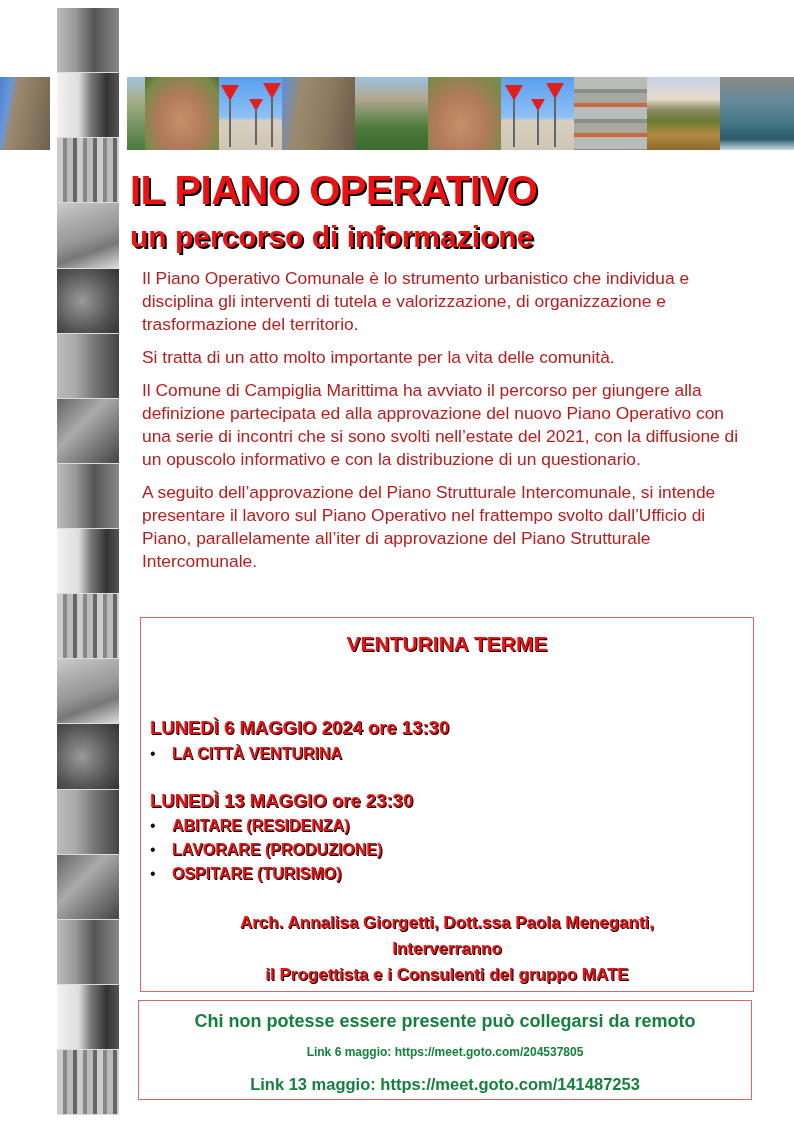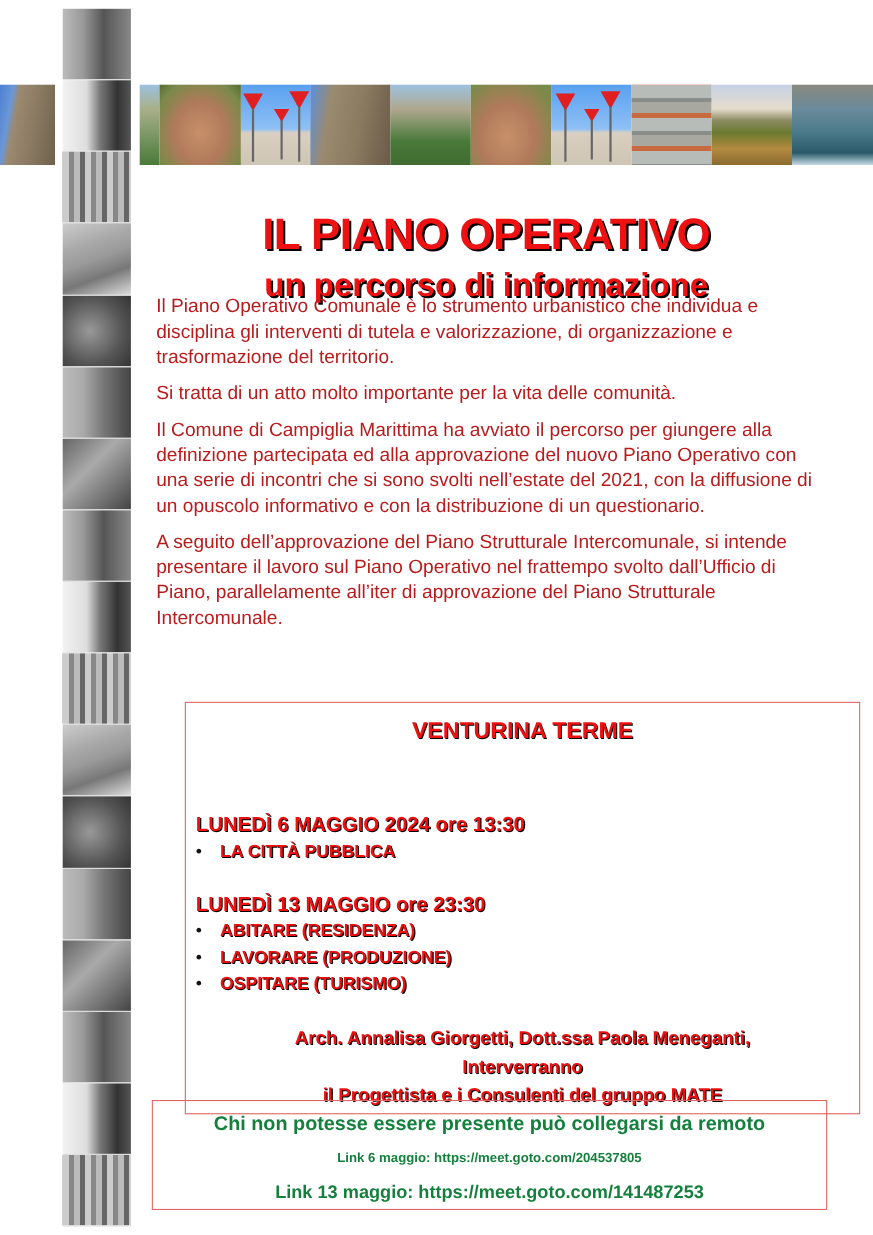--- a/index.html
+++ b/index.html
@@ -23,30 +23,30 @@
   .p4 { width:73px; background:linear-gradient(100deg,#5a90e0 0%,#9a8a70 25%,#8a7a60 60%,#6a5a48 100%); }
   .p5 { width:73px; background:linear-gradient(180deg,#9cc2e0 0%,#b0a890 30%,#4a7a3a 70%,#3f6b30 100%); }
   .p6 { width:73px; background:radial-gradient(ellipse at 45% 65%,#c8906a 0%,#b07a5a 45%,#7a8a4a 85%); }
   .p7 { width:73px; background:linear-gradient(180deg,#5aa0f0 0%,#8ec0f5 55%,#d9cfc0 60%,#cfc5b4 100%); position:relative; }
   .p8 { width:73px; background:repeating-linear-gradient(180deg,#b8bcb8 0 12px,#8a8e8a 12px 16px,#a8a8a0 16px 26px,#c86a40 26px 30px); }
   .p9 { width:73px; background:linear-gradient(180deg,#c6d2e6 0%,#e6dccc 30%,#8a8a60 45%,#6a7a30 60%,#b48a40 80%,#8a6a30 100%); }
   .p10 { width:74px; background:linear-gradient(180deg,#8a8a80 0%,#6a8a9a 30%,#4a7a8a 60%,#2a5a6a 85%,#c8dce4 100%); }
   .poppy { position:absolute; width:0; height:0; border-left:9px solid transparent; border-right:9px solid transparent; border-top:16px solid #e02020; }
   .stem { position:absolute; width:2px; background:#666; }
 
-  .title { position:absolute; left:130px; width:624px; text-align:center; color:#ee1111; font-weight:bold;
-    text-shadow:2px 2px 0 #000;margin-top:23px; }
+  .title { position:absolute; left:130px; width:624px; text-align:left; color:#ee1111; font-weight:bold;
+    text-shadow:2px 2px 0 #000; }
   .title.main { top:168px; font-size:40px; letter-spacing:-0.5px; }
   .title.sub { top:220px; font-size:30px; }
 
   .body-text { position:absolute; left:142px; width:600px; font-size:17.4px; line-height:23px; color:#b91c1c; }
   .body-text p { margin:0 0 10px 0; }
 
   .box { position:absolute; border:1px solid #e06666; box-sizing:border-box; }
-  .box1 { left:140px; top:638px; width:614px; height:375px;margin-left:28px; }
+  .box1 { left:140px; top:617px; width:614px; height:375px; }
   .box2 { left:138px; top:1000px; width:614px; height:100px; }
   .red-shadow { color:#ee1111; font-weight:bold; text-shadow:1px 1px 0 #000; }
   .center { text-align:center; }
   .venue { position:absolute; left:0; right:0; top:14px; font-size:21px; }
   .place { position:absolute; left:0; right:0; top:45px; font-size:17.5px; }
   .date { position:absolute; left:9px; font-size:18.5px; }
   .item { position:absolute; left:9px; font-size:16px; display:flex; }
   .bullet { color:#111; width:22px; text-shadow:none; font-weight:normal; }
   .speakers { position:absolute; left:0; right:0; top:292px; font-size:17px; line-height:26px; }
   .remote { color:#15803d; font-weight:bold; }
@@ -115,21 +115,21 @@
   <p>Il Comune di Campiglia Marittima ha avviato il percorso per giungere alla definizione partecipata ed alla approvazione del nuovo Piano Operativo con una serie di incontri che si sono svolti nell’estate del 2021, con la diffusione di un opuscolo informativo e con la distribuzione di un questionario.</p>
   <p>A seguito dell’approvazione del Piano Strutturale Intercomunale, si intende presentare il lavoro sul Piano Operativo nel frattempo svolto dall’Ufficio di Piano, parallelamente all’iter di approvazione del Piano Strutturale Intercomunale.</p>
 </div>
 
 <div class="box box1">
   <div class="venue red-shadow center">VENTURINA TERME</div>
 
   <div class="date red-shadow" style="top:99px">LUNEDÌ 6 MAGGIO 2024 ore 13:30</div>
   <div class="item red-shadow" style="top:127px">
     <span class="bullet">•</span>
-    <span>LA CITTÀ PUBBLICA</span>
+    <span>LA CITTÀ VENTURINA</span>
   </div>
 
   <div class="date red-shadow" style="top:172px">LUNEDÌ 13 MAGGIO ore 23:30</div>
   <div class="item red-shadow" style="top:199px">
     <span class="bullet">•</span>
     <span>ABITARE (RESIDENZA)</span>
   </div>
   <div class="item red-shadow" style="top:223px">
     <span class="bullet">•</span>
     <span>LAVORARE (PRODUZIONE)</span>

